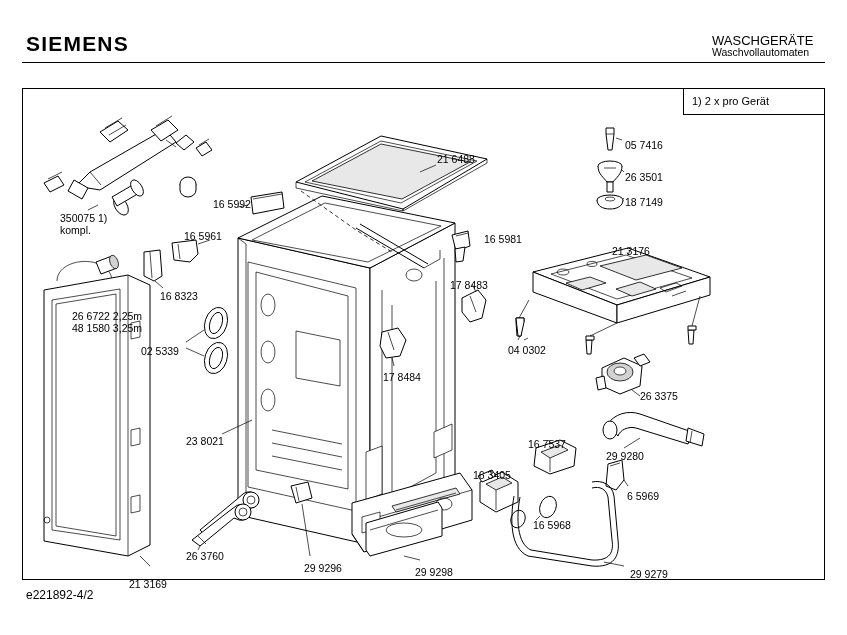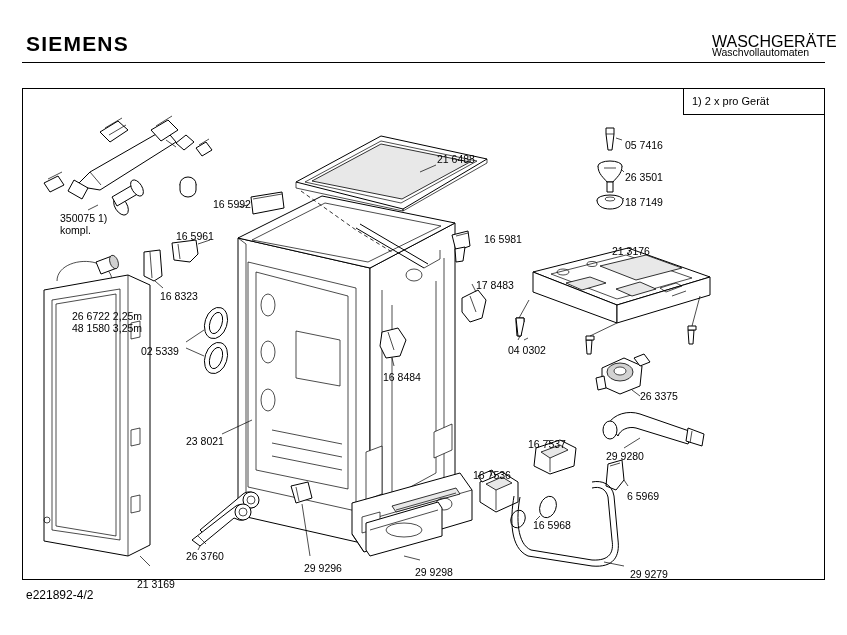--- a/index.html
+++ b/index.html
@@ -44,21 +44,21 @@
     position: absolute;
     left: 168px;
     top: 34px;
     font-size: 12.5px;
     letter-spacing: 0.2px;
   }
   .title-right-1 {
     position: absolute;
     left: 712px;
     top: 33px;
-    font-size: 16px;
+    font-size: 13px;
   }
   .title-right-2 {
     position: absolute;
     left: 712px;
     top: 46px;
     font-size: 10.5px;
   }
 
   
   .frame {
@@ -407,39 +407,39 @@
     <g>
       <path class="lead" d="M222 434 L252 420"></path>
     </g>
   </svg>
 
   <div class="lbl" style="left:60px; top:212px;">350075 1)
 kompl.</div>
   <div class="lbl" style="left:52px; top:310px;margin-left:20px;">26 6722 2,25m
 48 1580 3,25m</div>
   <div class="lbl" style="left:160px; top:290px;">16 8323</div>
-  <div class="lbl" style="left:176px; top:230px;">16 5961</div>
+  <div class="lbl" style="left:184px; top:230px;">16 5961</div>
   <div class="lbl" style="left:213px; top:198px;">16 5992</div>
   <div class="lbl" style="left:141px; top:345px;">02 5339</div>
   <div class="lbl" style="left:186px; top:435px;">23 8021</div>
   <div class="lbl" style="left:437px; top:153px;">21 6488</div>
   <div class="lbl" style="left:484px; top:233px;">16 5981</div>
-  <div class="lbl" style="left:476px; top:279px;">17 8483</div>
-  <div class="lbl" style="left:383px; top:371px;">16 8484</div>
+  <div class="lbl" style="left:450px; top:279px;">17 8483</div>
+  <div class="lbl" style="left:383px; top:371px;">17 8484</div>
   <div class="lbl" style="left:625px; top:139px;">05 7416</div>
   <div class="lbl" style="left:625px; top:171px;">26 3501</div>
   <div class="lbl" style="left:625px; top:196px;">18 7149</div>
   <div class="lbl" style="left:612px; top:245px;">21 3176</div>
   <div class="lbl" style="left:508px; top:344px;">04 0302</div>
   <div class="lbl" style="left:640px; top:390px;">26 3375</div>
   <div class="lbl" style="left:606px; top:450px;">29 9280</div>
   <div class="lbl" style="left:627px; top:490px;">6 5969</div>
   <div class="lbl" style="left:528px; top:438px;">16 7537</div>
-  <div class="lbl" style="left:473px; top:469px;">16 7536</div>
+  <div class="lbl" style="left:473px; top:469px;">16 3405</div>
   <div class="lbl" style="left:533px; top:519px;">16 5968</div>
   <div class="lbl" style="left:630px; top:568px;">29 9279</div>
   <div class="lbl" style="left:415px; top:566px;">29 9298</div>
   <div class="lbl" style="left:304px; top:562px;">29 9296</div>
   <div class="lbl" style="left:186px; top:550px;">26 3760</div>
-  <div class="lbl" style="left:137px; top:578px;">21 3169</div>
+  <div class="lbl" style="left:129px; top:578px;">21 3169</div>
 
   <div class="footer">e221892-4/2</div>
 </div>
 
 </body></html>

